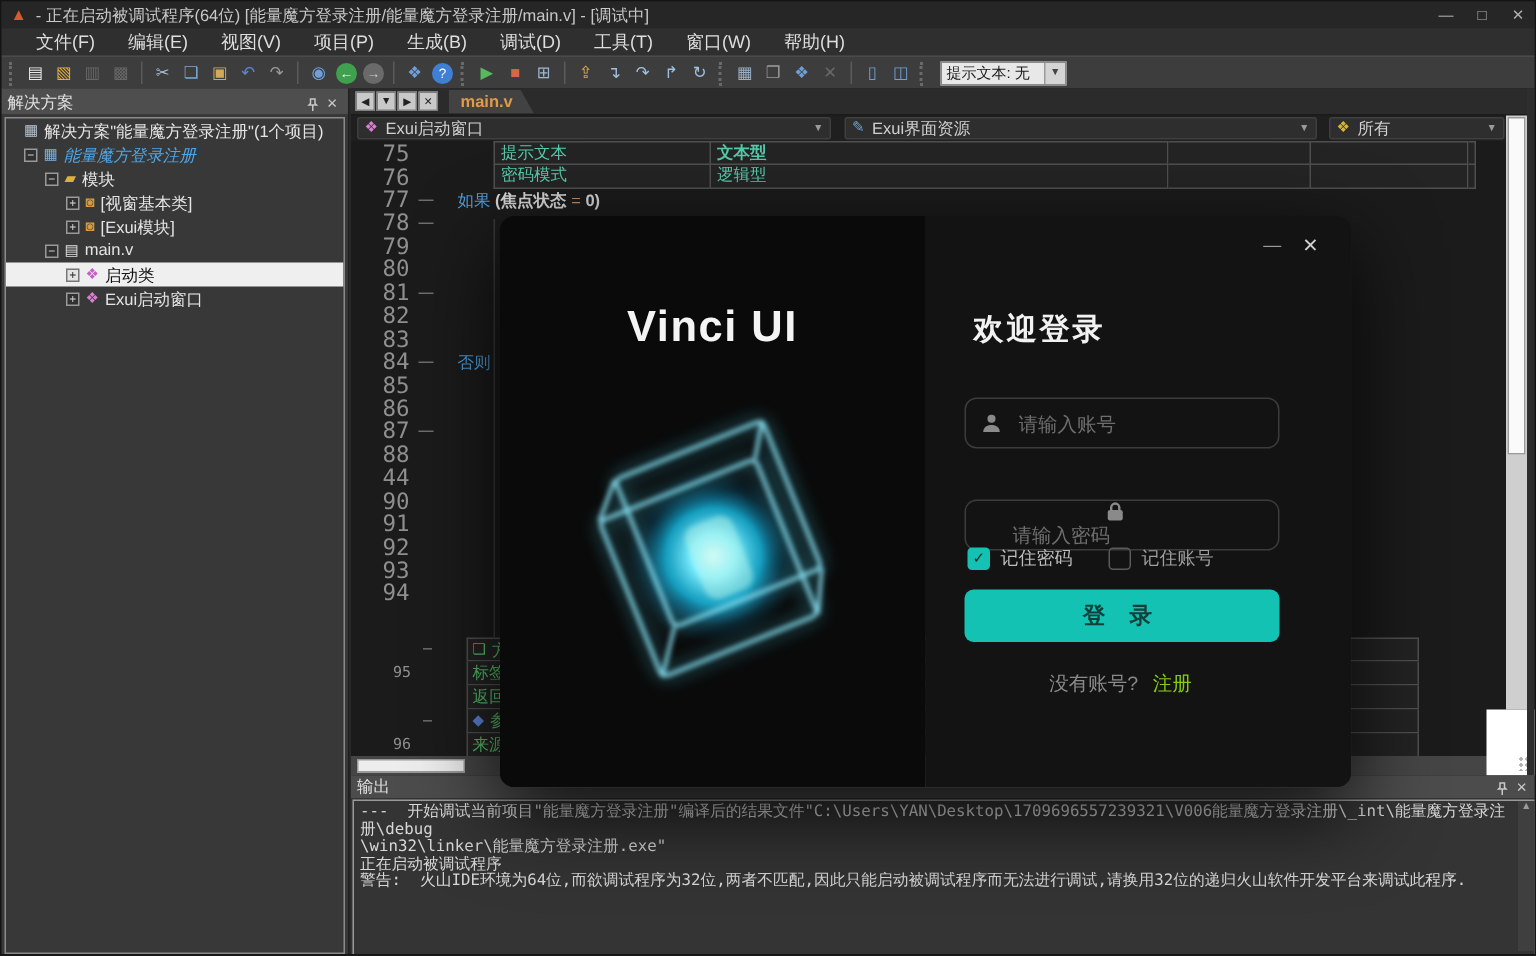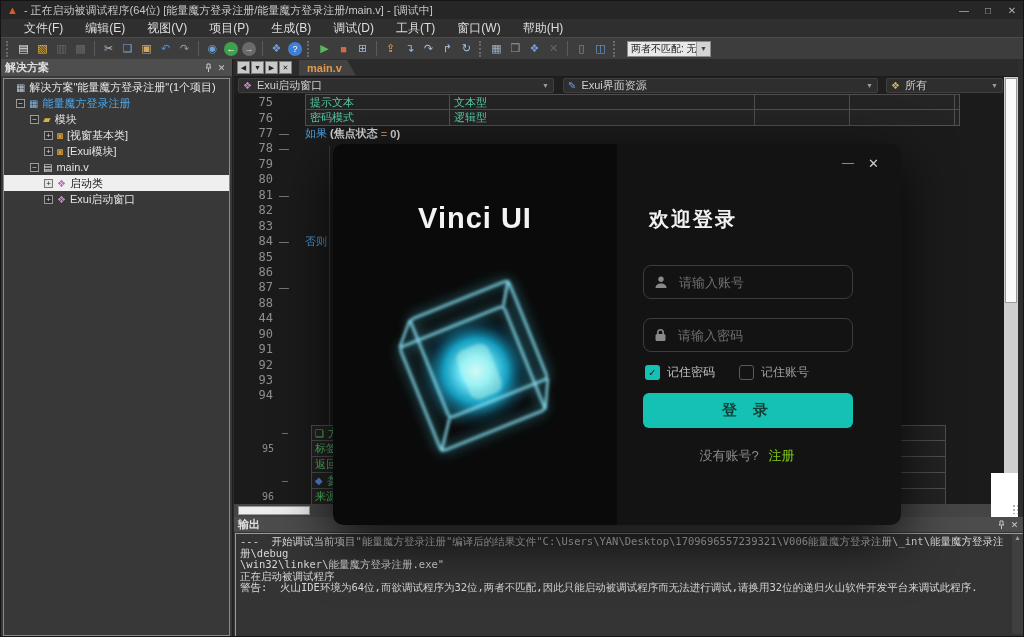--- a/index.html
+++ b/index.html
@@ -25,51 +25,51 @@
   .tb-icon{width:17px;height:17px;display:inline-flex;align-items:center;justify-content:center;font-size:11px;margin:0 1px;border-radius:2px;}
   .tb-icon.round{border-radius:50%;width:14px;height:14px;font-size:9px;margin:0 2px;}
   .tb-icon.disabled{opacity:.45;}
   .platform-combo{margin-left:6px;width:84px;height:16px;background:#e8e8e8;border:1px solid #8a8a8a;
     font-size:10px;color:#1a1a1a;display:flex;align-items:center;padding-left:3px;position:relative;}
   .platform-combo .arrow-box{position:absolute;right:0;top:0;width:14px;height:14px;background:#d4d4d4;border-left:1px solid #9a9a9a;
     color:#444;font-size:7px;display:flex;align-items:center;justify-content:center;}
 
   
   .solution{position:absolute;left:0;top:58px;width:232px;height:579px;background:#383838;border-right:1px solid #1f1f1f;}
-  .panel-header{height:17px;background:#4e4e4e;color:#e0e0e0;font-size:11px;display:flex;align-items:center;padding:0 4px;font-weight:bold;}
+  .panel-header{height:17px;background:#4e4e4e;color:#e0e0e0;font-size:11px;display:flex;align-items:flex-end;padding:0 4px;}
   .panel-header .ph-title{flex:1;}
   .ph-btn{width:13px;height:13px;display:flex;align-items:center;justify-content:center;color:#c8c8c8;font-size:9px;}
   .sol-body{position:absolute;left:2px;top:19px;right:2px;bottom:2px;background:#383838;border:1px solid #8a8a8a;overflow:hidden;}
   .tree-row{height:16px;display:flex;align-items:center;font-size:11px;color:#e4e4e4;white-space:nowrap;}
   .tree-row.selected{background:#efefef;color:#111;}
   .tree-row .expander{width:9px;height:9px;border:1px solid #9a9a9a;background:#303030;color:#d8d8d8;font-size:8px;
     line-height:7px;text-align:center;margin-right:4px;flex:0 0 auto;}
   .tree-row.selected .expander{background:#e4e4e4;color:#222;border-color:#777;}
   .tree-row .node-icon{margin-right:4px;font-size:10px;flex:0 0 auto;}
-  .tree-row .lbl.blue{color:#4da6e8;}
+  .tree-row .lbl.blue{color:#4da6e8;font-style:italic;}
 
   
   .editor{position:absolute;left:233px;top:58px;width:791px;height:458px;background:#1b1b1b;}
   .tabstrip{position:absolute;left:0;top:0;width:100%;height:17px;background:#2b2b2b;display:flex;align-items:center;}
   .tab-nav{display:flex;gap:1px;margin:0 3px;}
   .tab-nav span{width:13px;height:13px;background:#c9c9c9;border:1px solid #7f7f7f;color:#222;font-size:7px;
     display:flex;align-items:center;justify-content:center;}
   .tab{height:16px;margin-left:4px;background:#424242;color:#e09a4a;font-size:11px;font-weight:bold;
     padding:0 14px 0 8px;line-height:16px;clip-path:polygon(0 0,calc(100% - 9px) 0,100% 100%,0 100%);}
   .combo-row{position:absolute;left:0;top:18px;width:100%;height:17px;background:#1f1f1f;}
   .ecombo{position:absolute;top:1px;height:15px;background:#2e2e2e;border:1px solid #3f3f3f;border-radius:2px;
     color:#d0d0d0;font-size:11px;display:flex;align-items:center;padding:0 4px;}
   .ecombo .ci{margin-right:5px;font-size:10px;}
   .ecombo .carrow{position:absolute;right:4px;color:#9a9a9a;font-size:7px;}
   .code-area{position:absolute;left:0;top:35px;width:770px;height:410px;background:#1b1b1b;overflow:hidden;}
   .prop-row{display:flex;height:16px;}
-  .gut{width:45px;color:#8f8f8f;font-size:12px;text-align:right;padding-right:6px;line-height:16px;
+  .gut{width:45px;color:#8f8f8f;font-size:15px;text-align:right;padding-right:6px;line-height:16px;
     font-family:"DejaVu Sans Mono","Liberation Mono",monospace;flex:0 0 auto;}
   .dashslot{width:26px;color:#8f8f8f;font-size:10px;line-height:16px;flex:0 0 auto;}
-  .cellwrap{display:flex;height:16px;}
+  .cellwrap{display:flex;height:16px;margin-left:24px;}
   .cell{height:16px;background:#242424;border:1px solid #4f4f4f;border-left:none;line-height:15px;
     font-size:11px;color:#56c9a8;padding-left:4px;flex:0 0 auto;}
   .cell.first{border-left:1px solid #4f4f4f;}
   .prop-row+.prop-row .cell{border-top:none;}
   .code-line{display:flex;height:15.45px;align-items:center;}
   .code-line .gut,.code-line .dashslot{line-height:15.45px;}
   .seg{font-size:11px;white-space:pre;}
   .seg.kw{color:#4f9cd8;} .seg.pl{color:#d4d4d4;font-weight:bold;} .seg.op{color:#c98a5a;}
   .indent-guide{position:absolute;left:95px;top:52px;width:1px;height:279px;background:#3a3a3a;}
   .method-table{position:absolute;left:77px;top:331px;width:635px;}
@@ -103,21 +103,21 @@
     box-shadow:0 18px 55px rgba(0,0,0,.8);overflow:hidden;display:flex;}
   .dlg-left{width:284px;height:100%;background:#0a0a0a;position:relative;}
   .brand{position:absolute;left:0;top:58px;width:100%;text-align:center;color:#f4f4f4;font-size:29px;font-weight:800;letter-spacing:1px;}
   .cube-wrap{position:absolute;left:42px;top:110px;}
   .dlg-right{width:284px;height:100%;background:#131313;position:relative;}
   .dlg-controls{position:absolute;right:22px;top:12px;display:flex;gap:14px;color:#9a9a9a;}
   .dlg-min{font-size:12px;} .dlg-close{font-size:13px;color:#cfcfcf;}
   .welcome{position:absolute;left:32px;top:62px;color:#f2f2f2;font-size:20px;font-weight:bold;letter-spacing:2px;}
   .field{position:absolute;left:26px;width:210px;height:34px;border:1px solid #3c3c3c;border-radius:8px;
     display:flex;align-items:center;padding:0 10px;background:transparent;}
-  .field-account{top:121px;} .field-password{top:174px;}
+  .field-account{top:121px;} .field-password{top:189px;flex-direction:column;}
   .field svg{margin-right:9px;flex:0 0 auto;}
   .field input{background:transparent;border:none;outline:none;color:#cfcfcf;font-size:13px;width:150px;}
   .field input::placeholder{color:#6e6e6e;}
   .check-row{position:absolute;left:28px;top:220px;display:flex;align-items:center;font-size:12px;color:#bdbdbd;}
   .cbox{width:15px;height:15px;border-radius:3px;margin-right:7px;display:flex;align-items:center;justify-content:center;font-size:10px;}
   .cbox.on{background:#13c2b3;color:#06201d;font-weight:bold;}
   .cbox.off{background:transparent;border:1px solid #5a5a5a;}
   .check2{margin-left:24px;color:#9f9f9f;}
   .login-btn{position:absolute;left:26px;top:249px;width:210px;height:35px;background:#13c2b3;border-radius:6px;
     color:#123f3a;font-size:15px;font-weight:bold;letter-spacing:6px;display:flex;align-items:center;justify-content:center;}
@@ -185,21 +185,21 @@
       <span class="tb-handle"></span>
       <span class="tb-icon" style="color: rgb(154, 176, 196);">▦</span>
       <span class="tb-icon" style="color: rgb(154, 154, 154);">❒</span>
       <span class="tb-icon" style="color: rgb(111, 159, 216);">❖</span>
       <span class="tb-icon disabled" style="color: rgb(154, 154, 154);">✕</span>
       <span class="tb-sep"></span>
       <span class="tb-icon" style="color: rgb(111, 159, 216);">▯</span>
       <span class="tb-icon" style="color: rgb(111, 159, 216);">◫</span>
       <span class="tb-handle"></span>
       <div class="platform-combo">
-        <span>两者不匹配: 无</span>
+        <span>提示文本: 无</span>
         <span class="arrow-box">▼</span>
       </div>
     </div>
 
   <div class="solution">
     <div class="panel-header">
       <span class="ph-title">解决方案</span>
       <span class="ph-btn">
         <svg class="pin-svg" width="9" height="10" viewBox="0 0 9 10">
             <path d="M3 1h3v3l1 1H2l1-1zM4.5 5.5V9" stroke="#c8c8c8" stroke-width="1" fill="none"></path>
@@ -278,21 +278,21 @@
       </div>
     </div>
 
     <div class="code-area">
       <div id="prop-rows">
           <div class="prop-row">
             <span class="gut">75</span>
             <span class="dashslot"></span>
             <span class="cellwrap">
               <span class="cell first" style="width: 145px;">提示文本</span>
-              <span class="cell" style="width: 305px;">文本型</span>
+              <span class="cell" style="width: 305px; font-weight: bold;">文本型</span>
               <span class="cell" style="width: 95px;"></span>
               <span class="cell" style="width: 105px;"></span>
               <span class="cell"></span>
             </span>
           </div>
           <div class="prop-row">
             <span class="gut">76</span>
             <span class="dashslot"></span>
             <span class="cellwrap">
               <span class="cell first" style="width: 145px;">密码模式</span>

